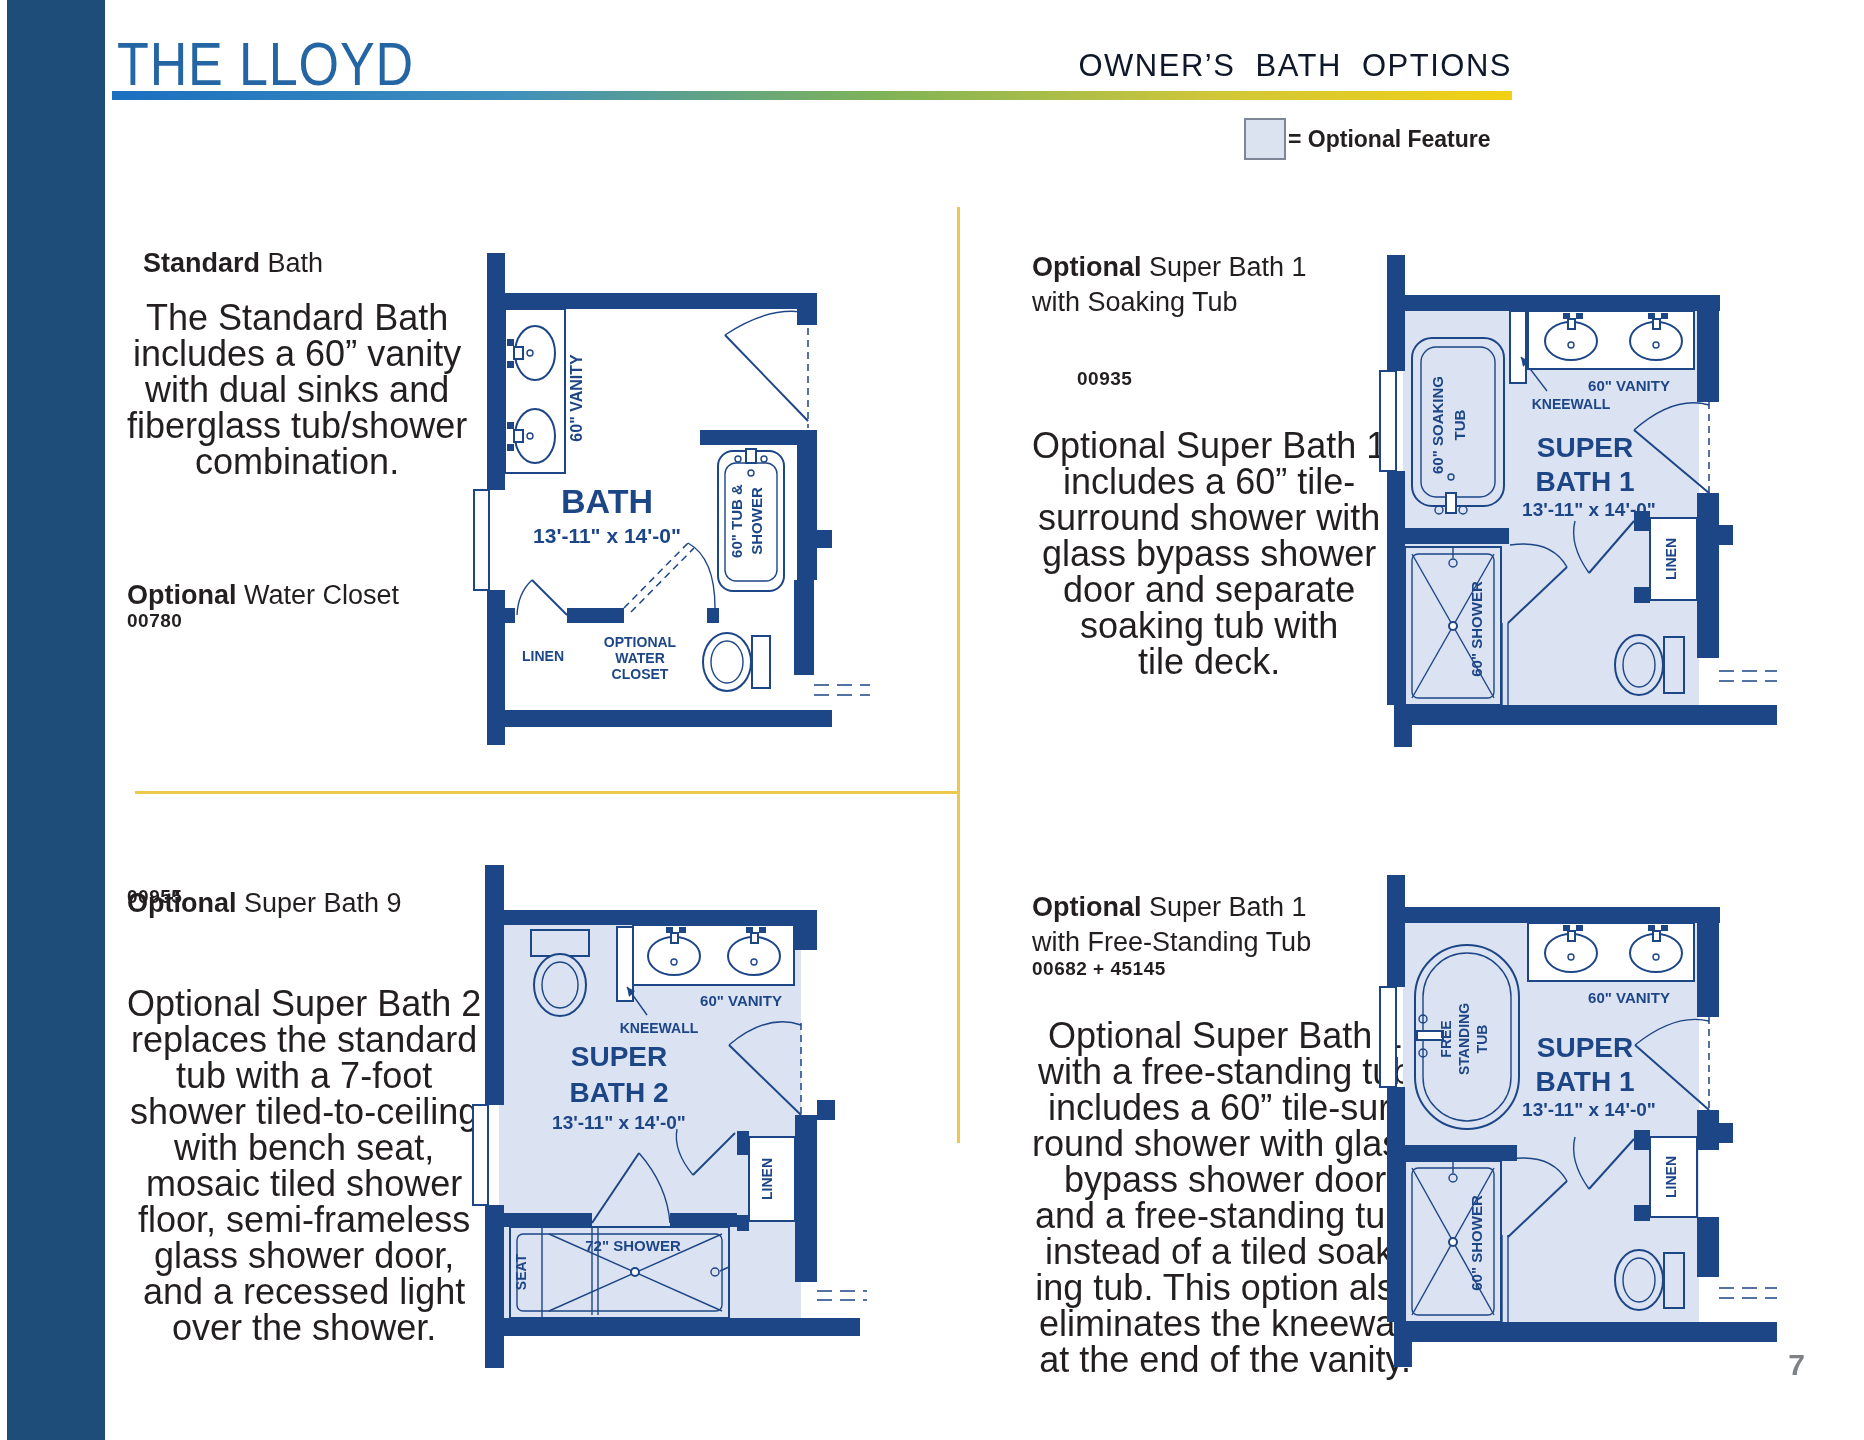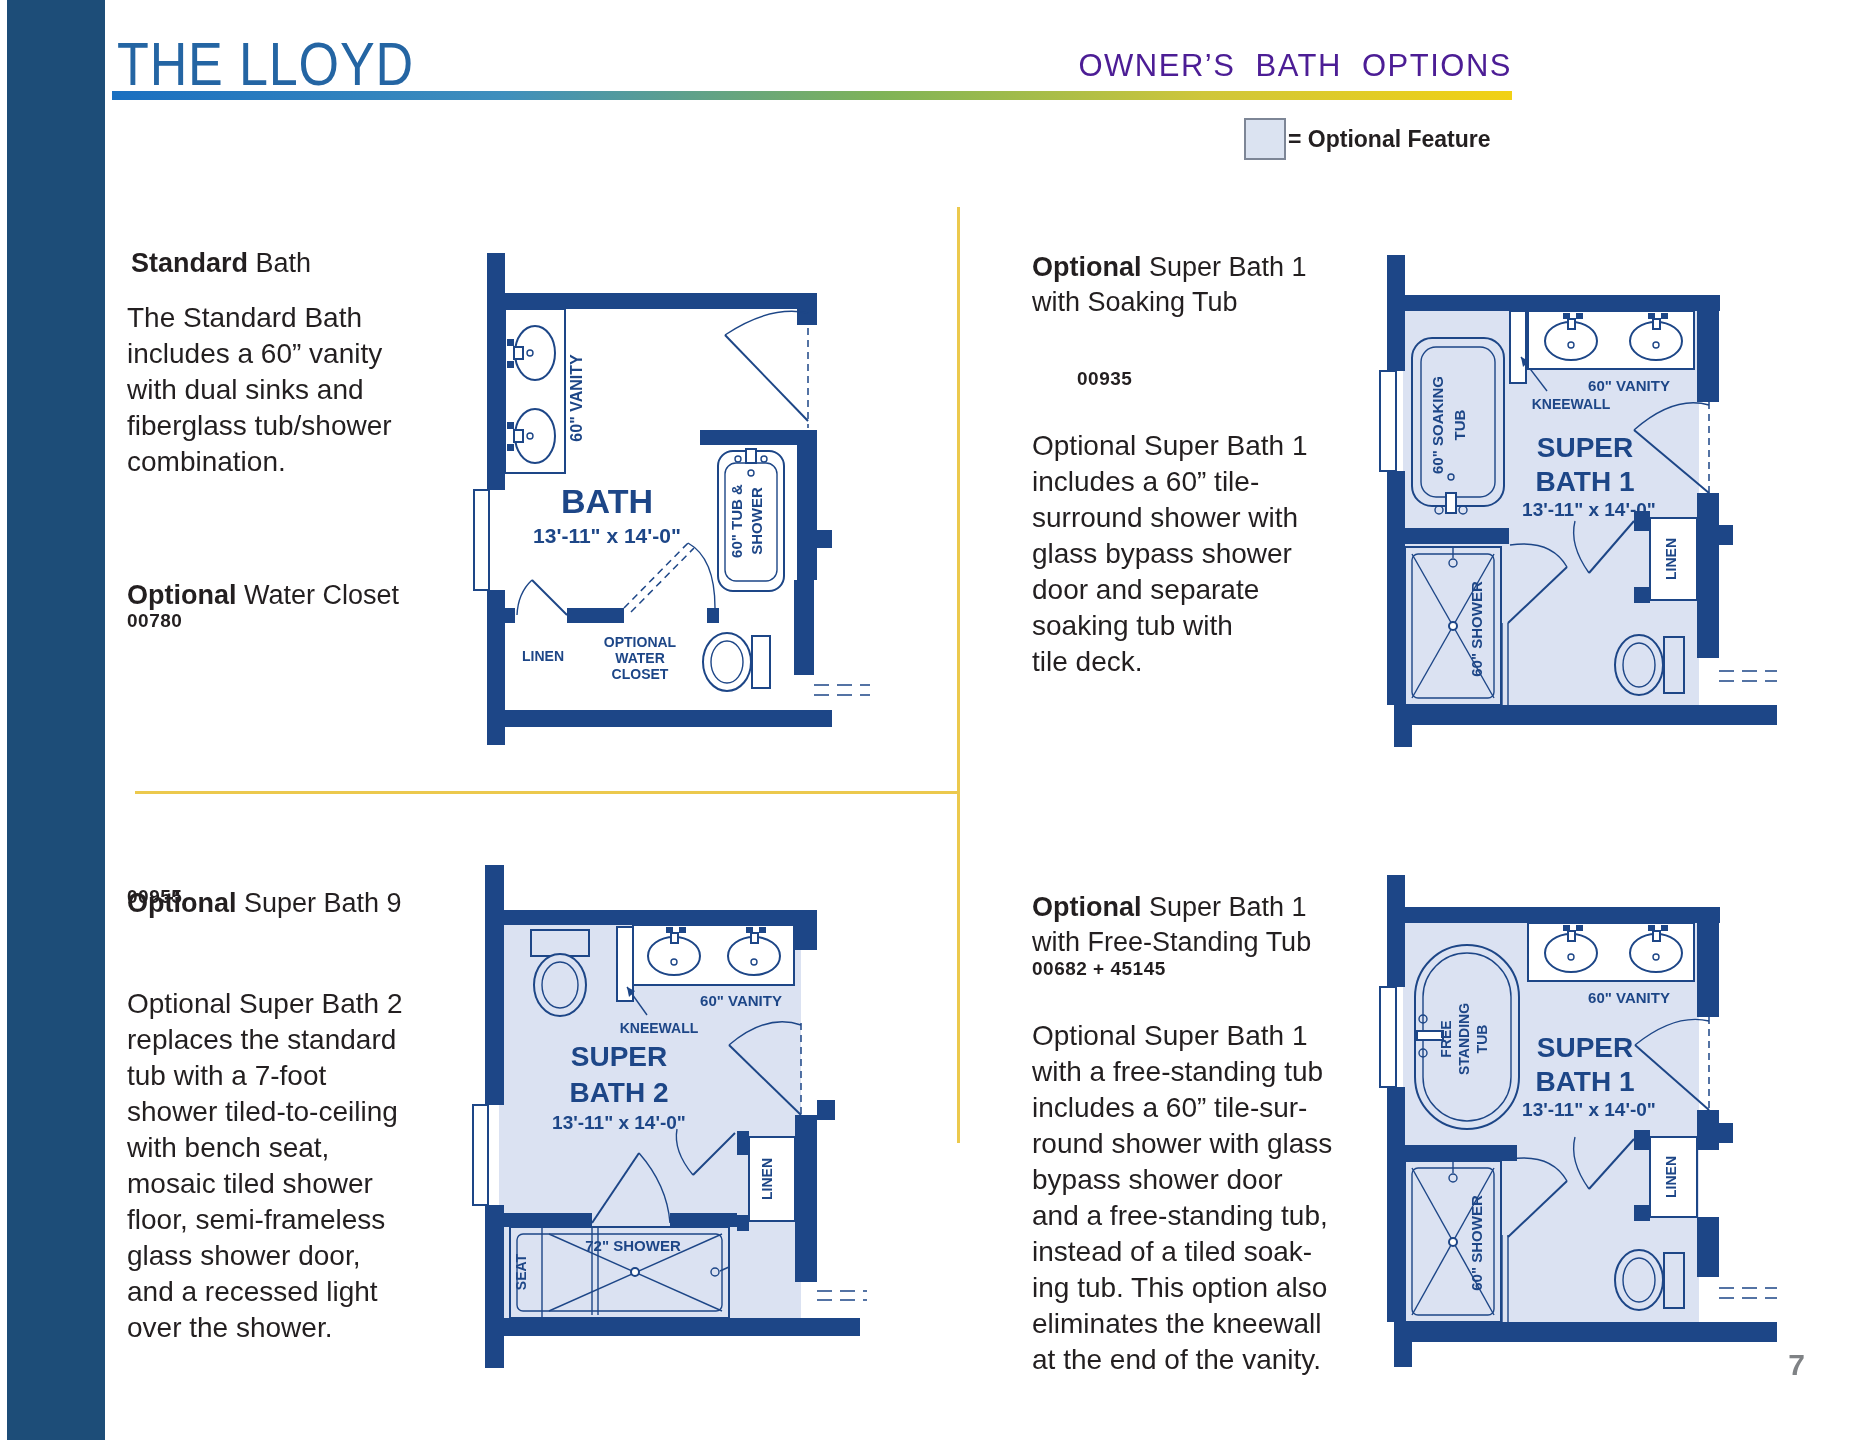--- a/index.html
+++ b/index.html
@@ -3,35 +3,35 @@
 <meta charset="utf-8">
 <style>
   html,body{margin:0;padding:0;background:#ffffff;}
   #page{position:relative;width:1864px;height:1440px;background:#ffffff;overflow:hidden;
         font-family:"Liberation Sans",sans-serif;color:#231f20;margin-left:7px;}
   .abs{position:absolute;}
   
   #sidebar{left:0;top:0;width:98px;height:1440px;background:#1d4d78;}
   #title{left:110px;top:28px;font-size:62px;color:#2465a3;letter-spacing:1px;
          transform:scaleX(.84);transform-origin:left top;white-space:nowrap;}
-  #section{left:0;top:48px;width:1505px;text-align:right;font-size:31px;color:#4c1d95;
+  #section{left:0;top:48px;width:1505px;text-align:right;font-size:31px;color:#0f172a;
            letter-spacing:1.5px;word-spacing:10px;white-space:nowrap;}
   #grad{left:105px;top:91px;width:1400px;height:9px;
         background:linear-gradient(90deg,#1a6fc0 0%,#3f8fbd 28%,#7fb357 55%,#cfc63a 78%,#f2d114 100%);}
   #legend{left:1237px;top:119px;height:40px;display:flex;align-items:center;gap:2px;}
   #legend .sw{width:38px;height:38px;background:#dbe3f1;border:2px solid #7d8696;}
   #legend .lt{font-size:23px;font-weight:bold;}
   
   .vdiv{left:950px;top:207px;width:2.5px;height:936px;background:#ecc94d;}
   .hdiv{left:128px;top:791px;width:822px;height:2.5px;background:#ecc94d;}
   
   .h{font-size:27px;line-height:35px;white-space:pre-line;}
   .b{font-weight:bold;}
   .code{font-size:19px;font-weight:bold;letter-spacing:.5px;}
-  .para{font-size:28px;line-height:36px;white-space:pre-line;}
+  .para{font-size:36px;line-height:36px;white-space:pre-line;text-align:center;}
   #pagenum{left:1758px;top:1348px;width:40px;text-align:right;font-size:30px;color:#7f8285;font-weight:bold;}
   
   .w{fill:#1d4687;}
   .f{fill:#ffffff;stroke:#1d4687;stroke-width:2;}
   .fb{fill:#dbe2f2;stroke:#1d4687;stroke-width:2;}
   .ln{fill:none;stroke:#1d4687;stroke-width:2;}
   .ln1{fill:none;stroke:#1d4687;stroke-width:1.4;}
   .dash{fill:none;stroke:#1d4687;stroke-width:1.5;stroke-dasharray:7 5;}
   .exit{fill:none;stroke:#1d4687;stroke-width:1.6;stroke-dasharray:15 8;}
   .floor{fill:#dbe2f2;}
@@ -49,21 +49,21 @@
   <div class="abs" id="grad"></div>
 
   <div class="abs" id="legend">
     <div class="sw"></div>
     <div class="lt">= Optional Feature</div>
   </div>
 
   <div class="abs vdiv"></div>
   <div class="abs hdiv"></div>
 
-  <div class="abs h" style="left:124px;top:246px"><span class="b">Standard</span><span> Bath</span></div>
+  <div class="abs h" style="left:136px;top:246px"><span class="b">Standard</span><span> Bath</span></div>
   <div class="abs para" style="left:120px;top:300px">The Standard Bath
 includes a 60” vanity
 with dual sinks and
 fiberglass tub/shower
 combination.</div>
   <div class="abs h" style="left:120px;top:578px"><span class="b">Optional</span><span> Water Closet</span></div>
   <div class="abs code" style="left:120px;top:610px">00780</div>
 
   <div class="abs h" style="left:1025px;top:250px"><span class="b">Optional</span><span> Super Bath 1
 with Soaking Tub</span></div>

